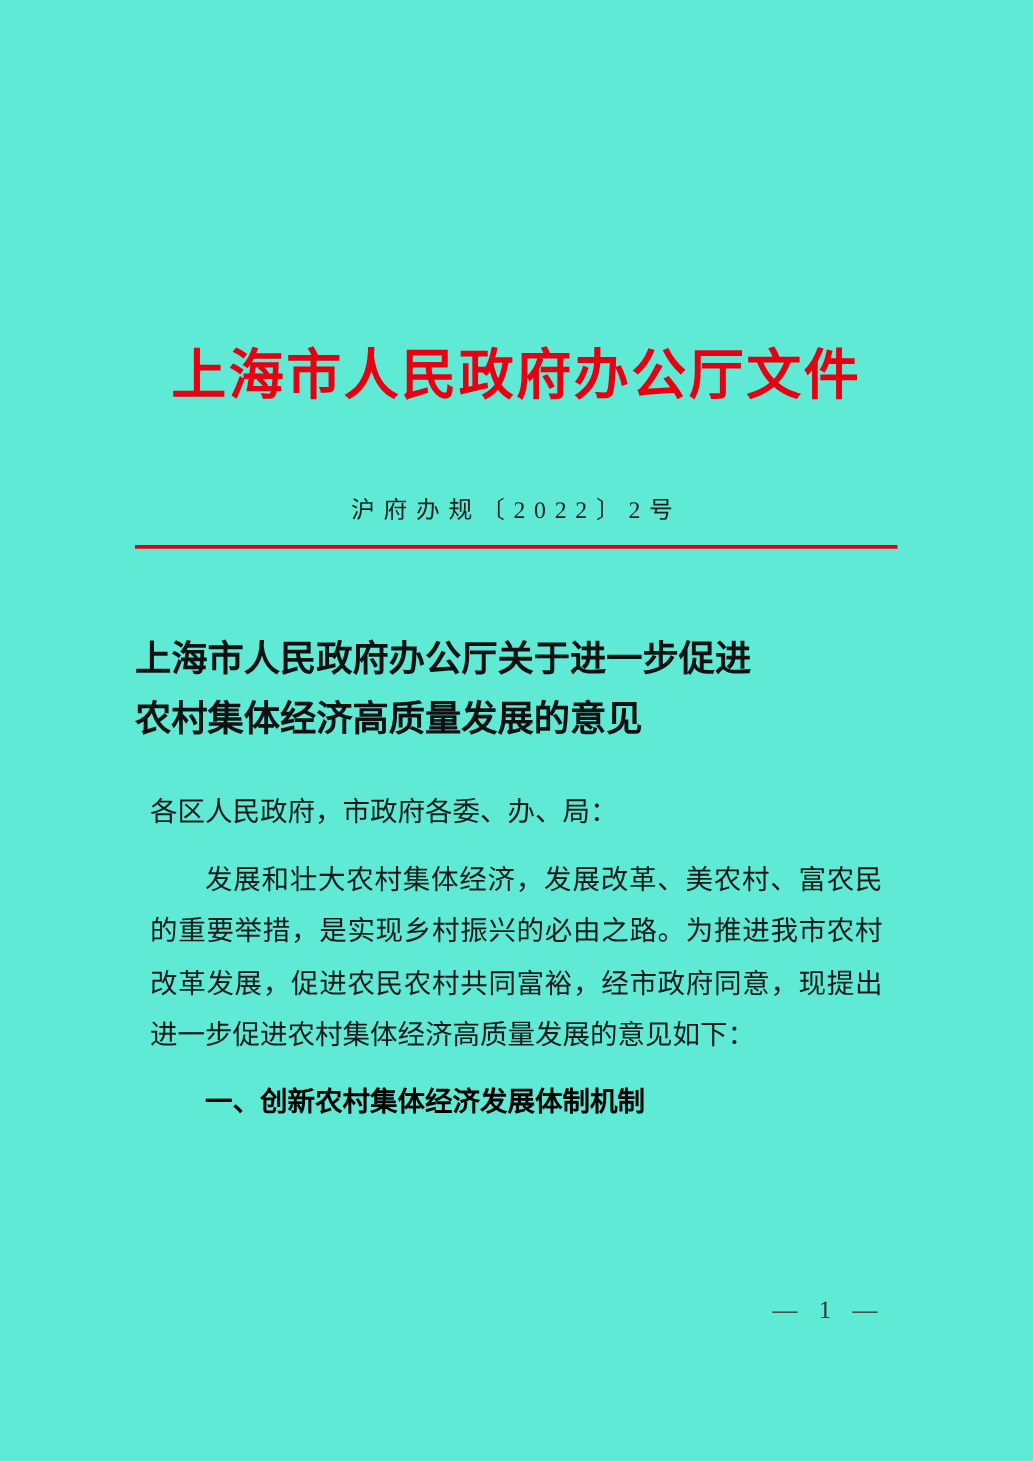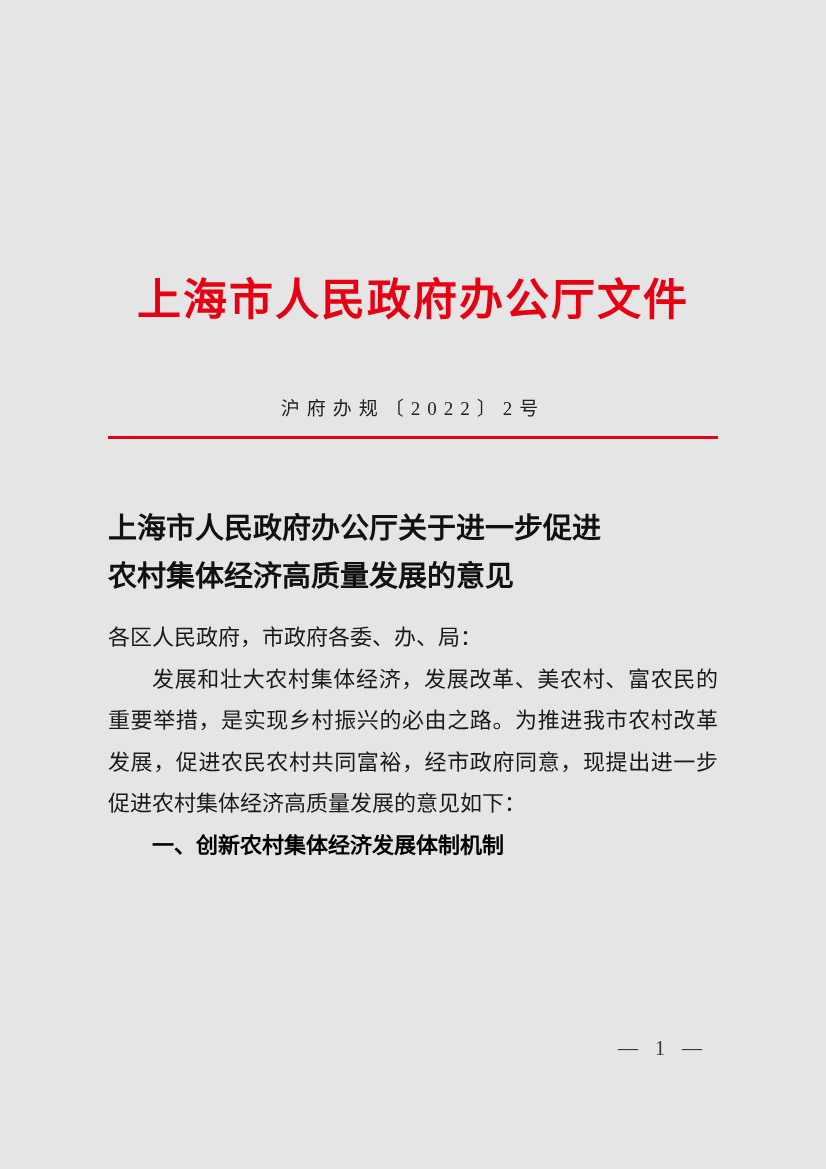--- a/index.html
+++ b/index.html
@@ -5,21 +5,21 @@
   html, body {
     margin: 0;
     padding: 0;
     background: #ffffff;
   }
   .page {
     position: relative;
     width: 826px;
     height: 1169px;
     margin: 0 auto;
-    background: #e5e5e5;
+    background: #5eead4;
     overflow: hidden;
     font-family: "Liberation Serif", "DejaVu Serif", serif;
     color: #1a1a1a;
   }
   
   .org-title {
     position: absolute;
     top: 274px;
     left: 0;
     right: 0;
@@ -68,21 +68,21 @@
     top: 617px;
     left: 108px;
     width: 610px;
     font-size: 22px;
     line-height: 41.6px;
     text-align: justify;
     text-justify: inter-ideograph;
     color: #1a1a1a;
   }
   .body-text p {
-    margin: 0;
+    margin: 12px;
     padding: 0;
   }
   .para-indent {
     text-indent: 2em;
   }
   .section-heading {
     text-indent: 2em;
     font-weight: bold;
     font-family: "Liberation Sans", "DejaVu Sans", sans-serif;
     color: #000000;

